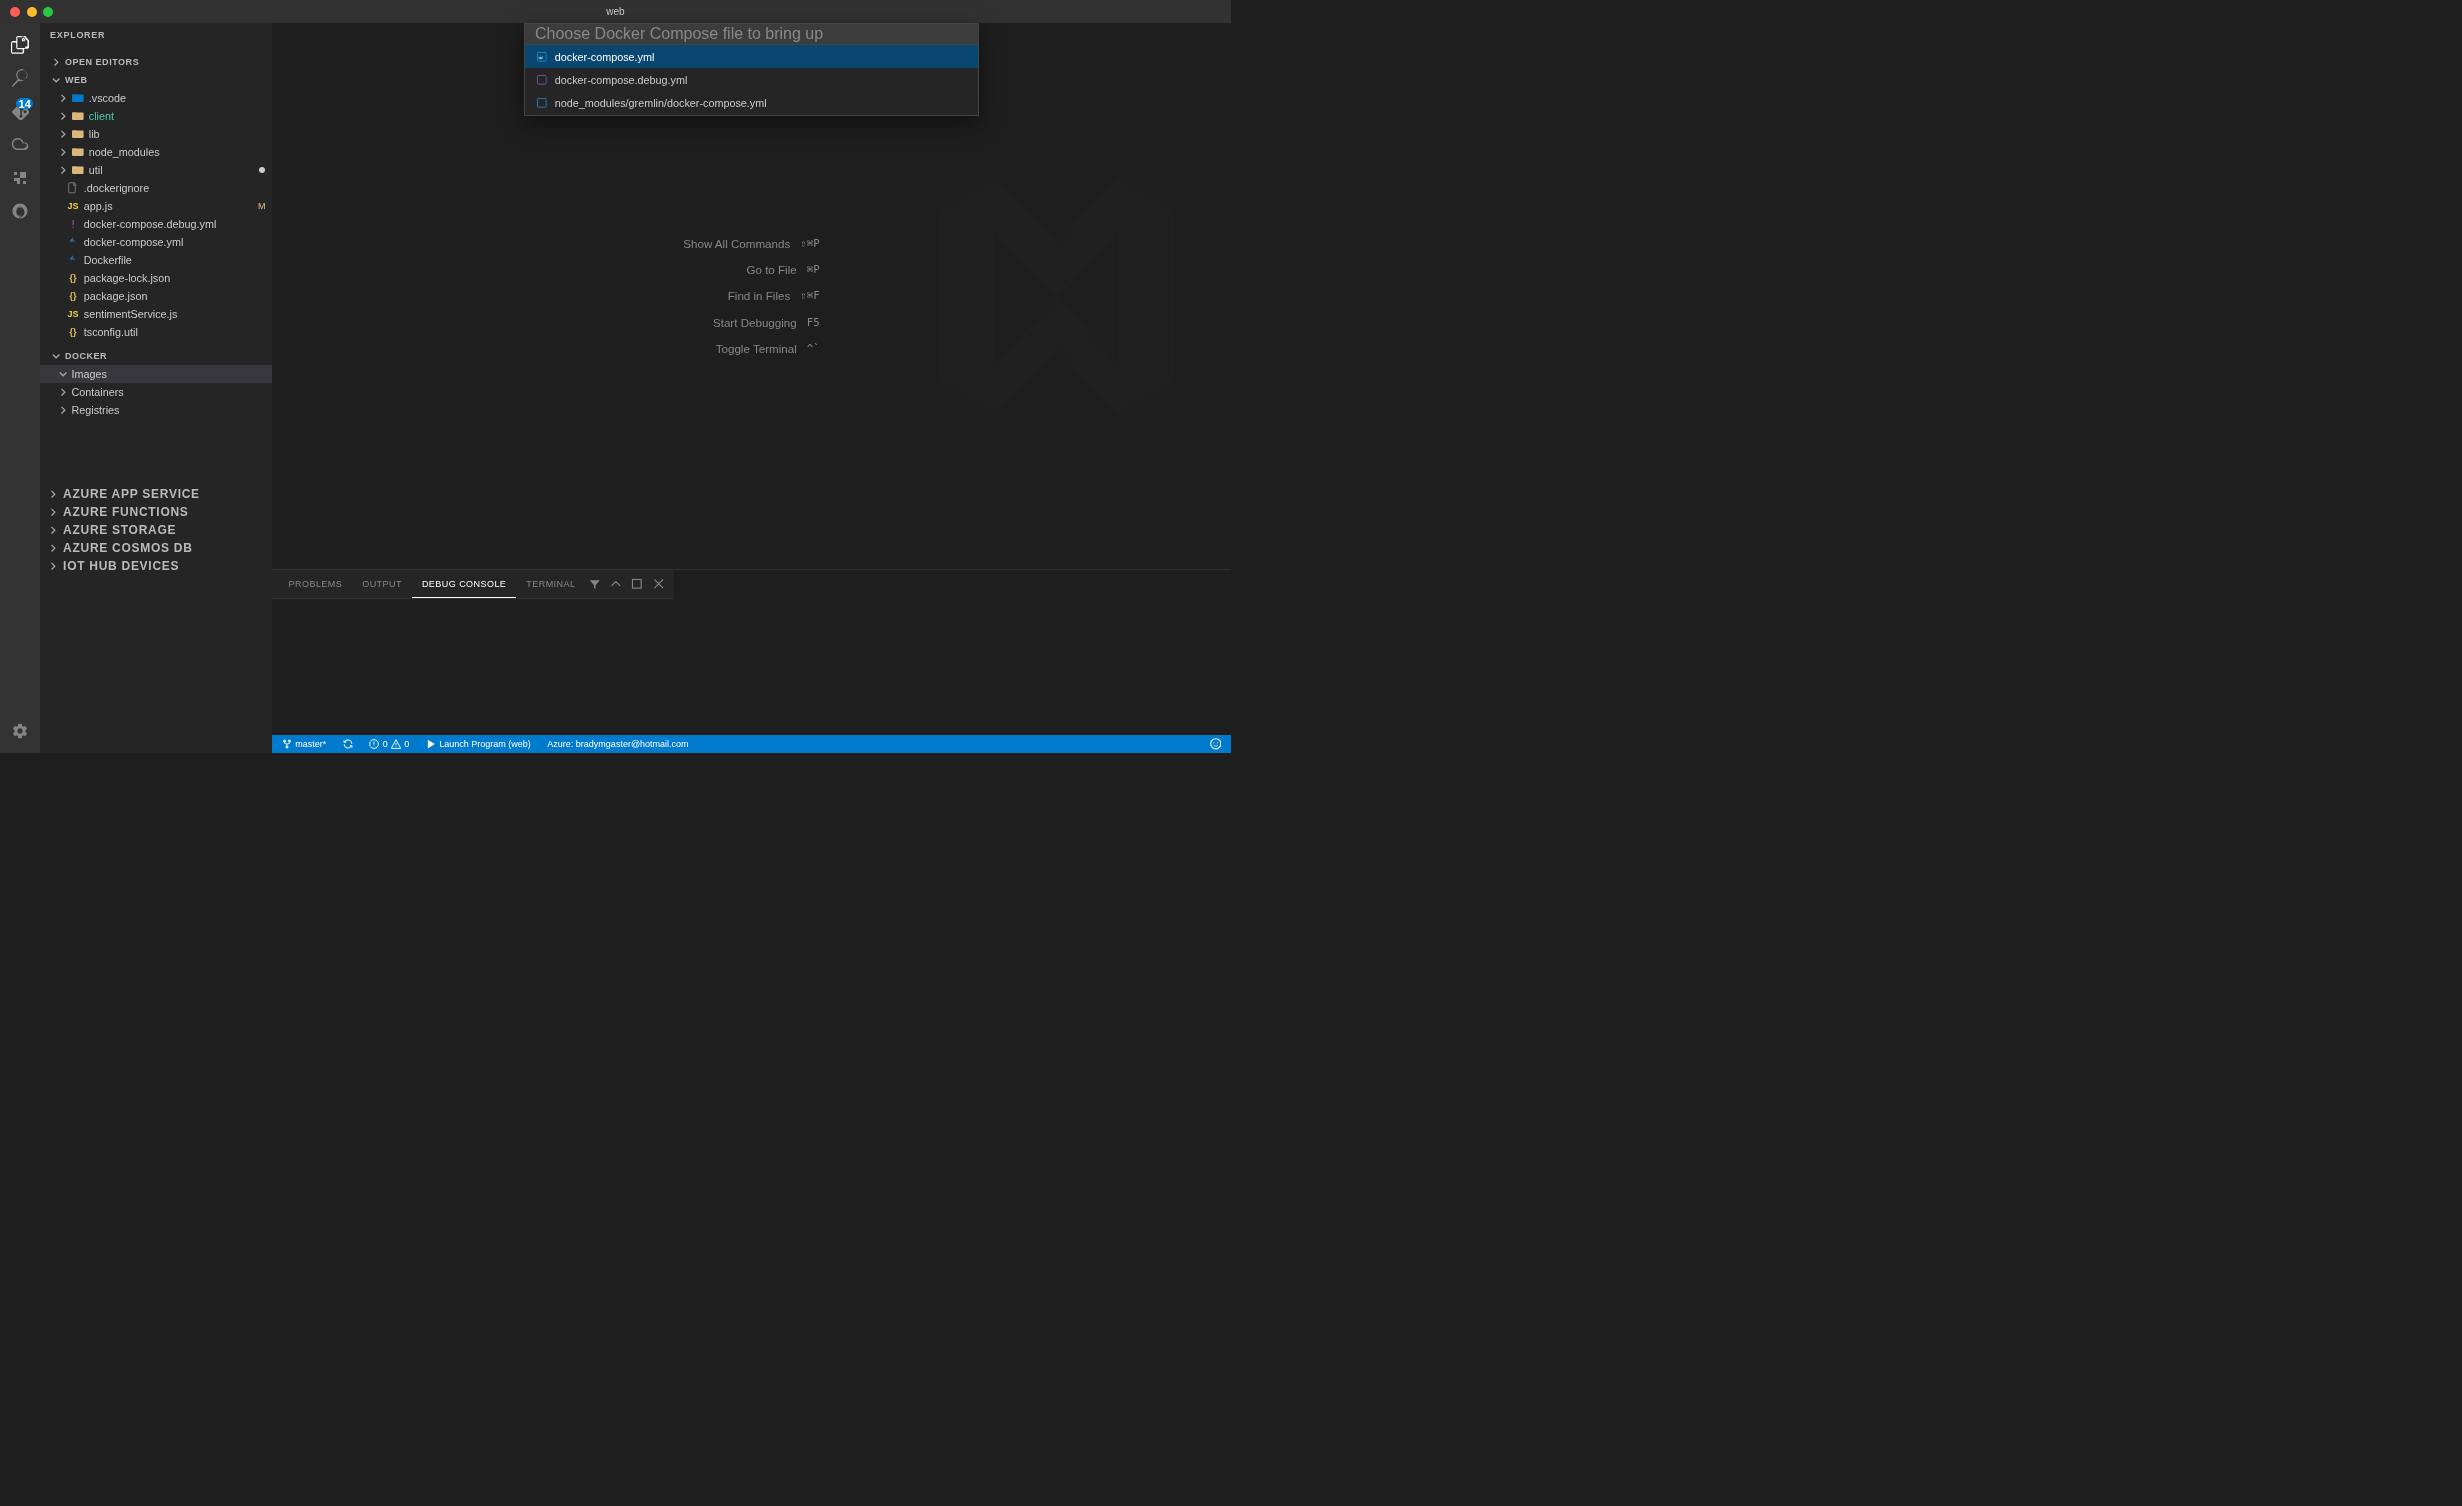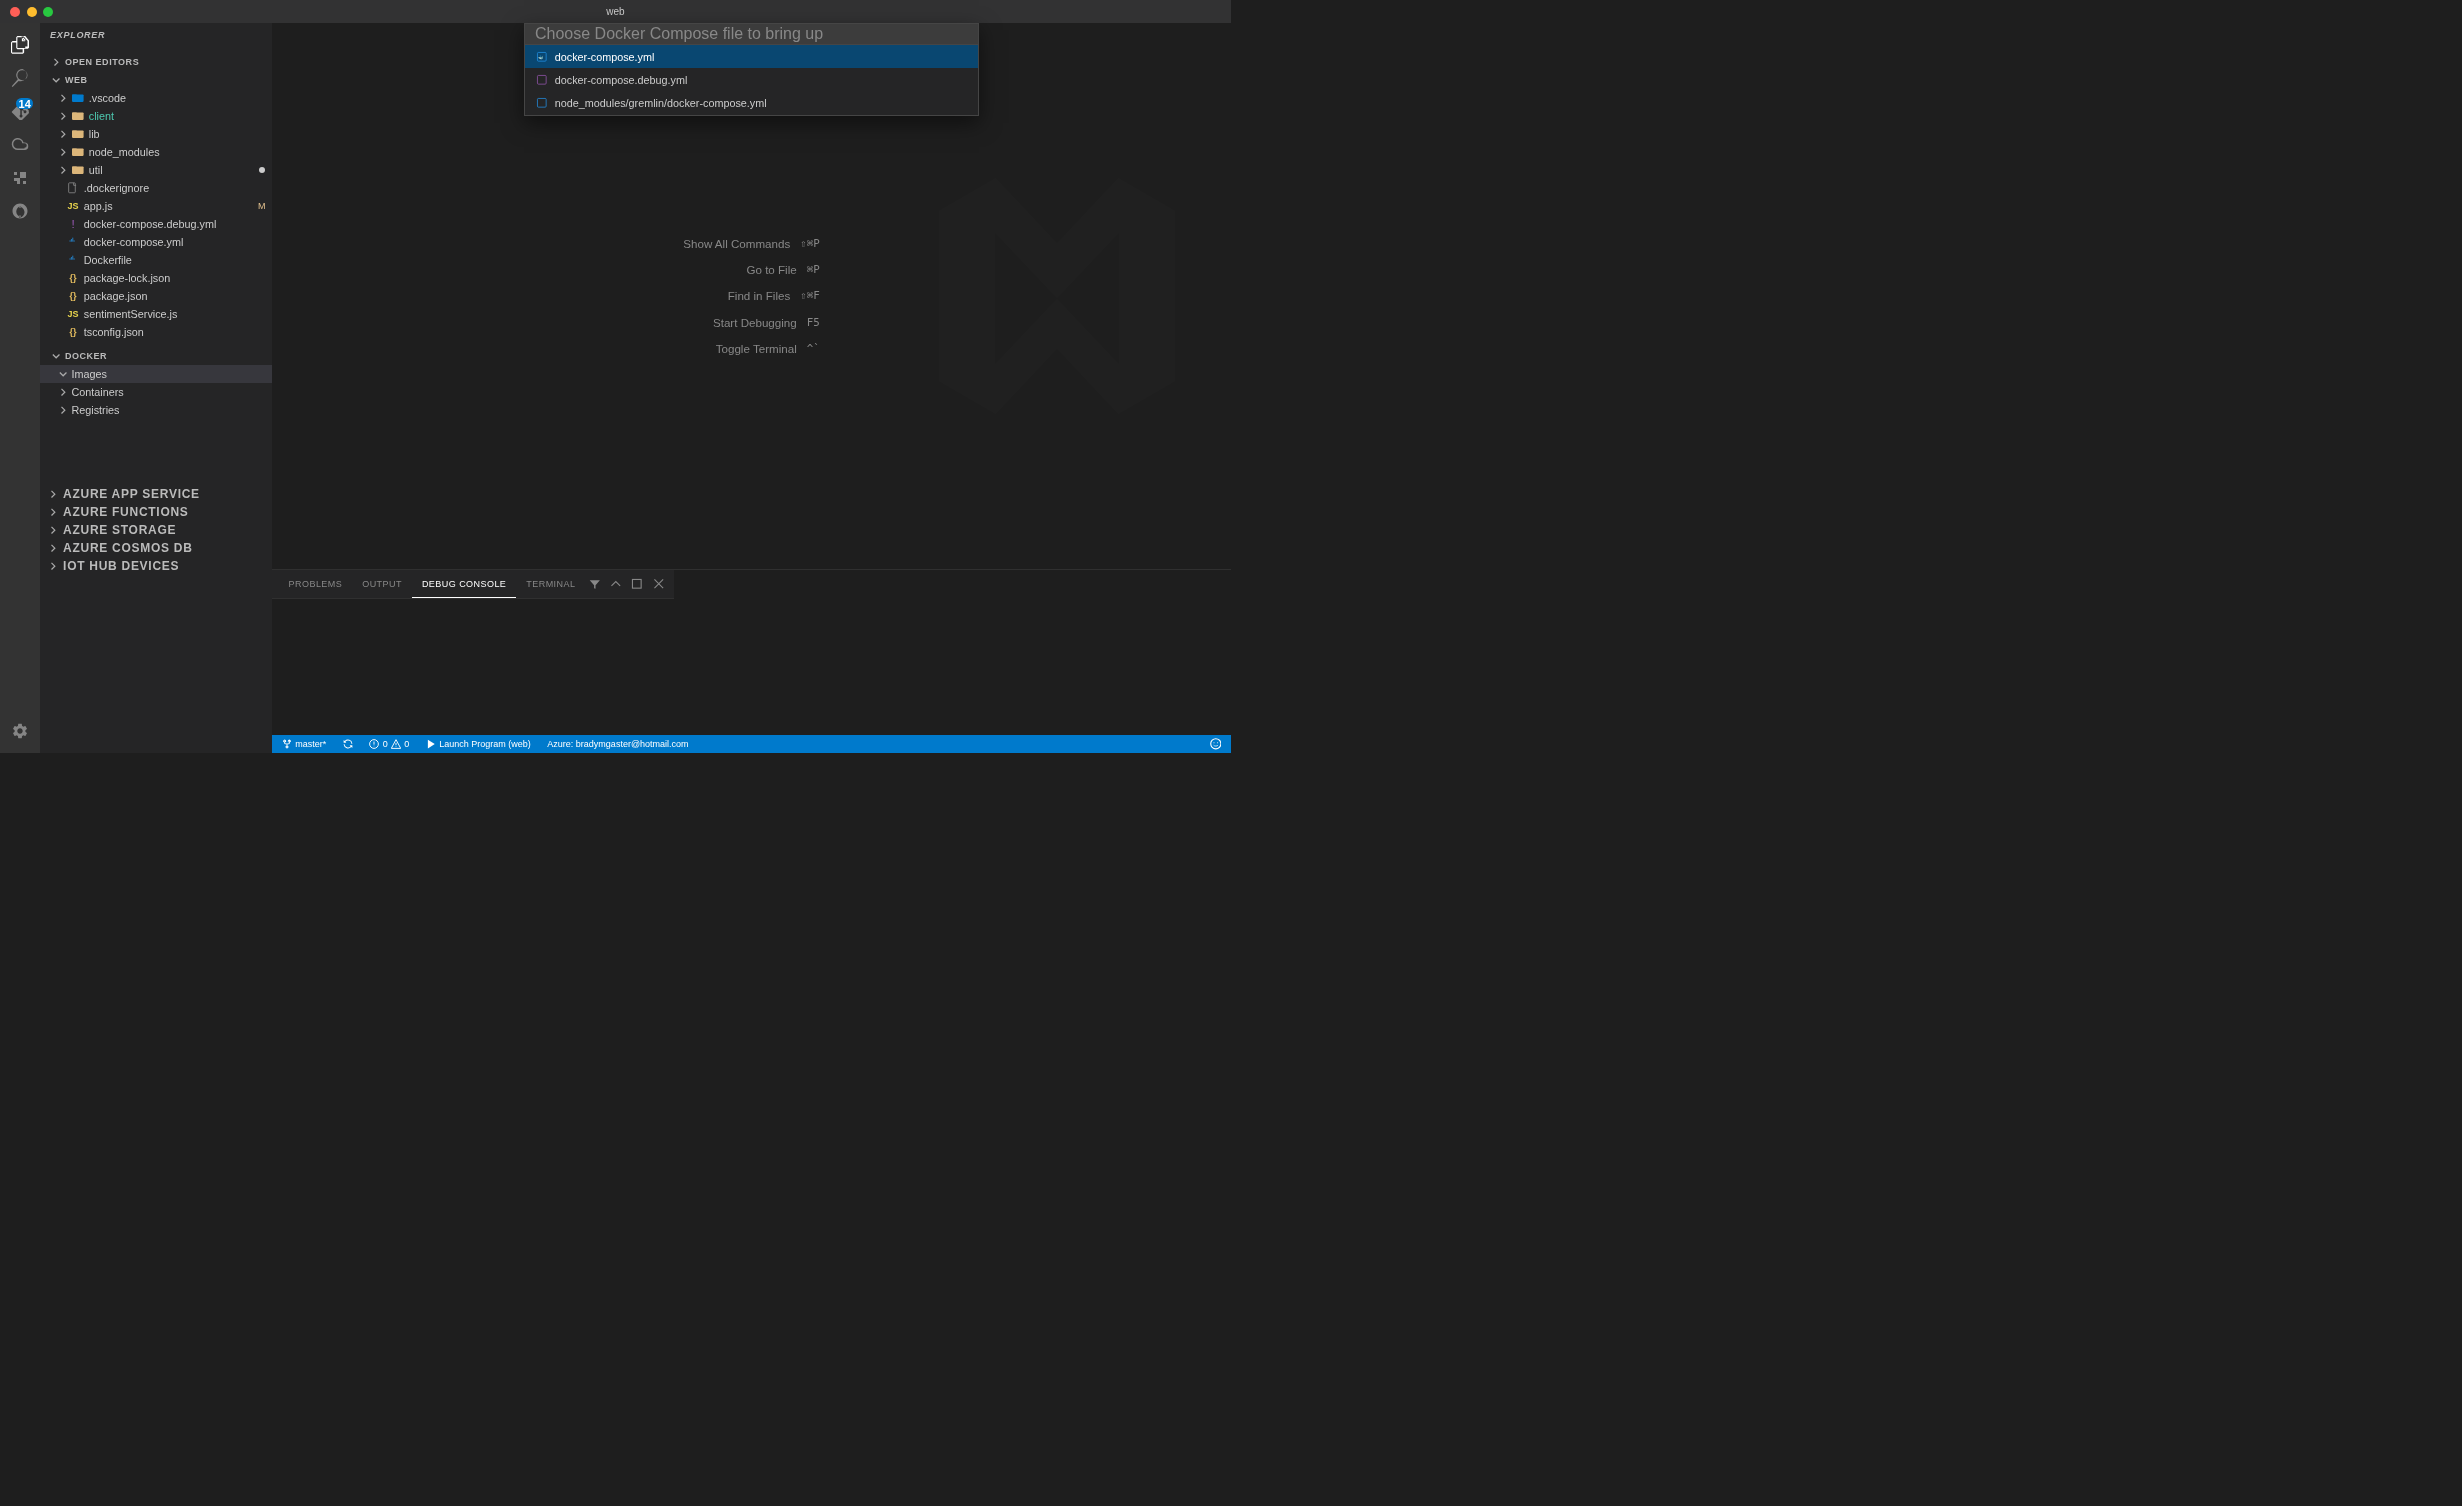--- a/index.html
+++ b/index.html
@@ -108,21 +108,20 @@
       flex-shrink: 0;
       overflow: hidden;
     }
     .sidebar-section-title {
       font-size: 9px;
       font-weight: 700;
       color: #bbb;
       padding: 6.6px 10px 3.3px 10px;
       letter-spacing: 0.08em;
       text-transform: uppercase;
-      font-style: italic;
     }
     .sidebar-content {
       flex: 1;
       overflow-y: auto;
       overflow-x: hidden;
       margin-top: 10px;
     }
 
     
     .tree-item {
@@ -598,21 +597,21 @@
         <span class="tree-icon">
           <span style="font-size:9px;font-weight:bold;color:#e8d44d;">JS</span>
         </span>
         <span class="tree-label">sentimentService.js</span>
       </div>
 
       <div class="tree-item indent-1" style="padding-left:26.5px;">
         <span class="tree-icon">
           <span style="font-size:9px;font-weight:bold;color:#e8c060;">{}</span>
         </span>
-        <span class="tree-label">tsconfig.json</span>
+        <span class="tree-label">tsconfig.util</span>
       </div>
 
       <div style="margin-top:6.6px;">
         <div class="tree-item">
           <span class="tree-arrow">
             <svg viewBox="0 0 10 10">
                 <path d="M1 3l4 4 4-4" stroke="#aaa" stroke-width="1.5" fill="none"></path>
               </svg>
           </span>
           <span class="tree-label" style="font-size:9px;font-weight:700;color:#bbb;letter-spacing:0.06em;text-transform:uppercase;">DOCKER</span>

